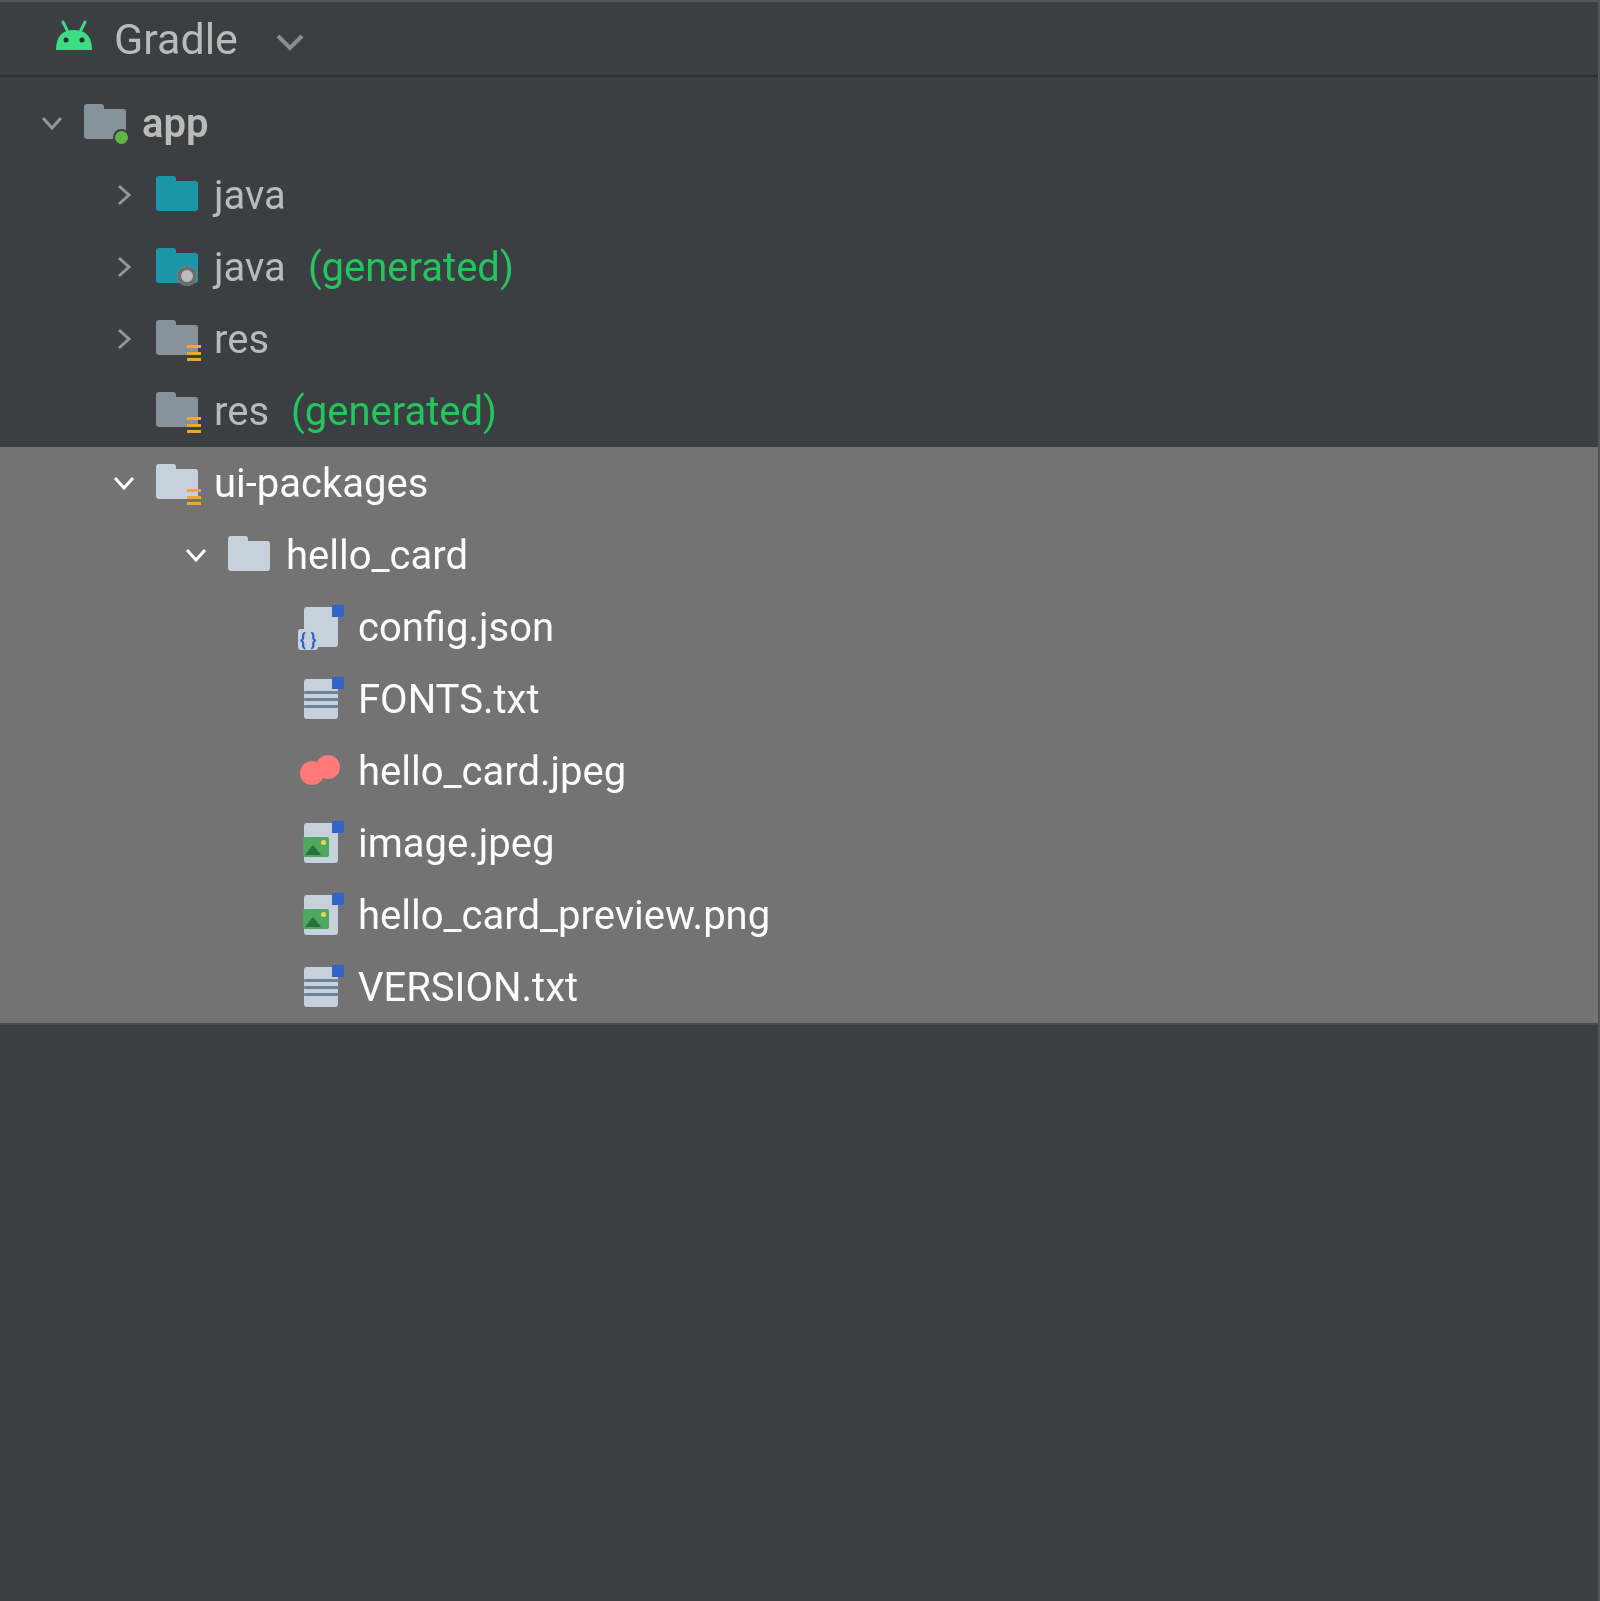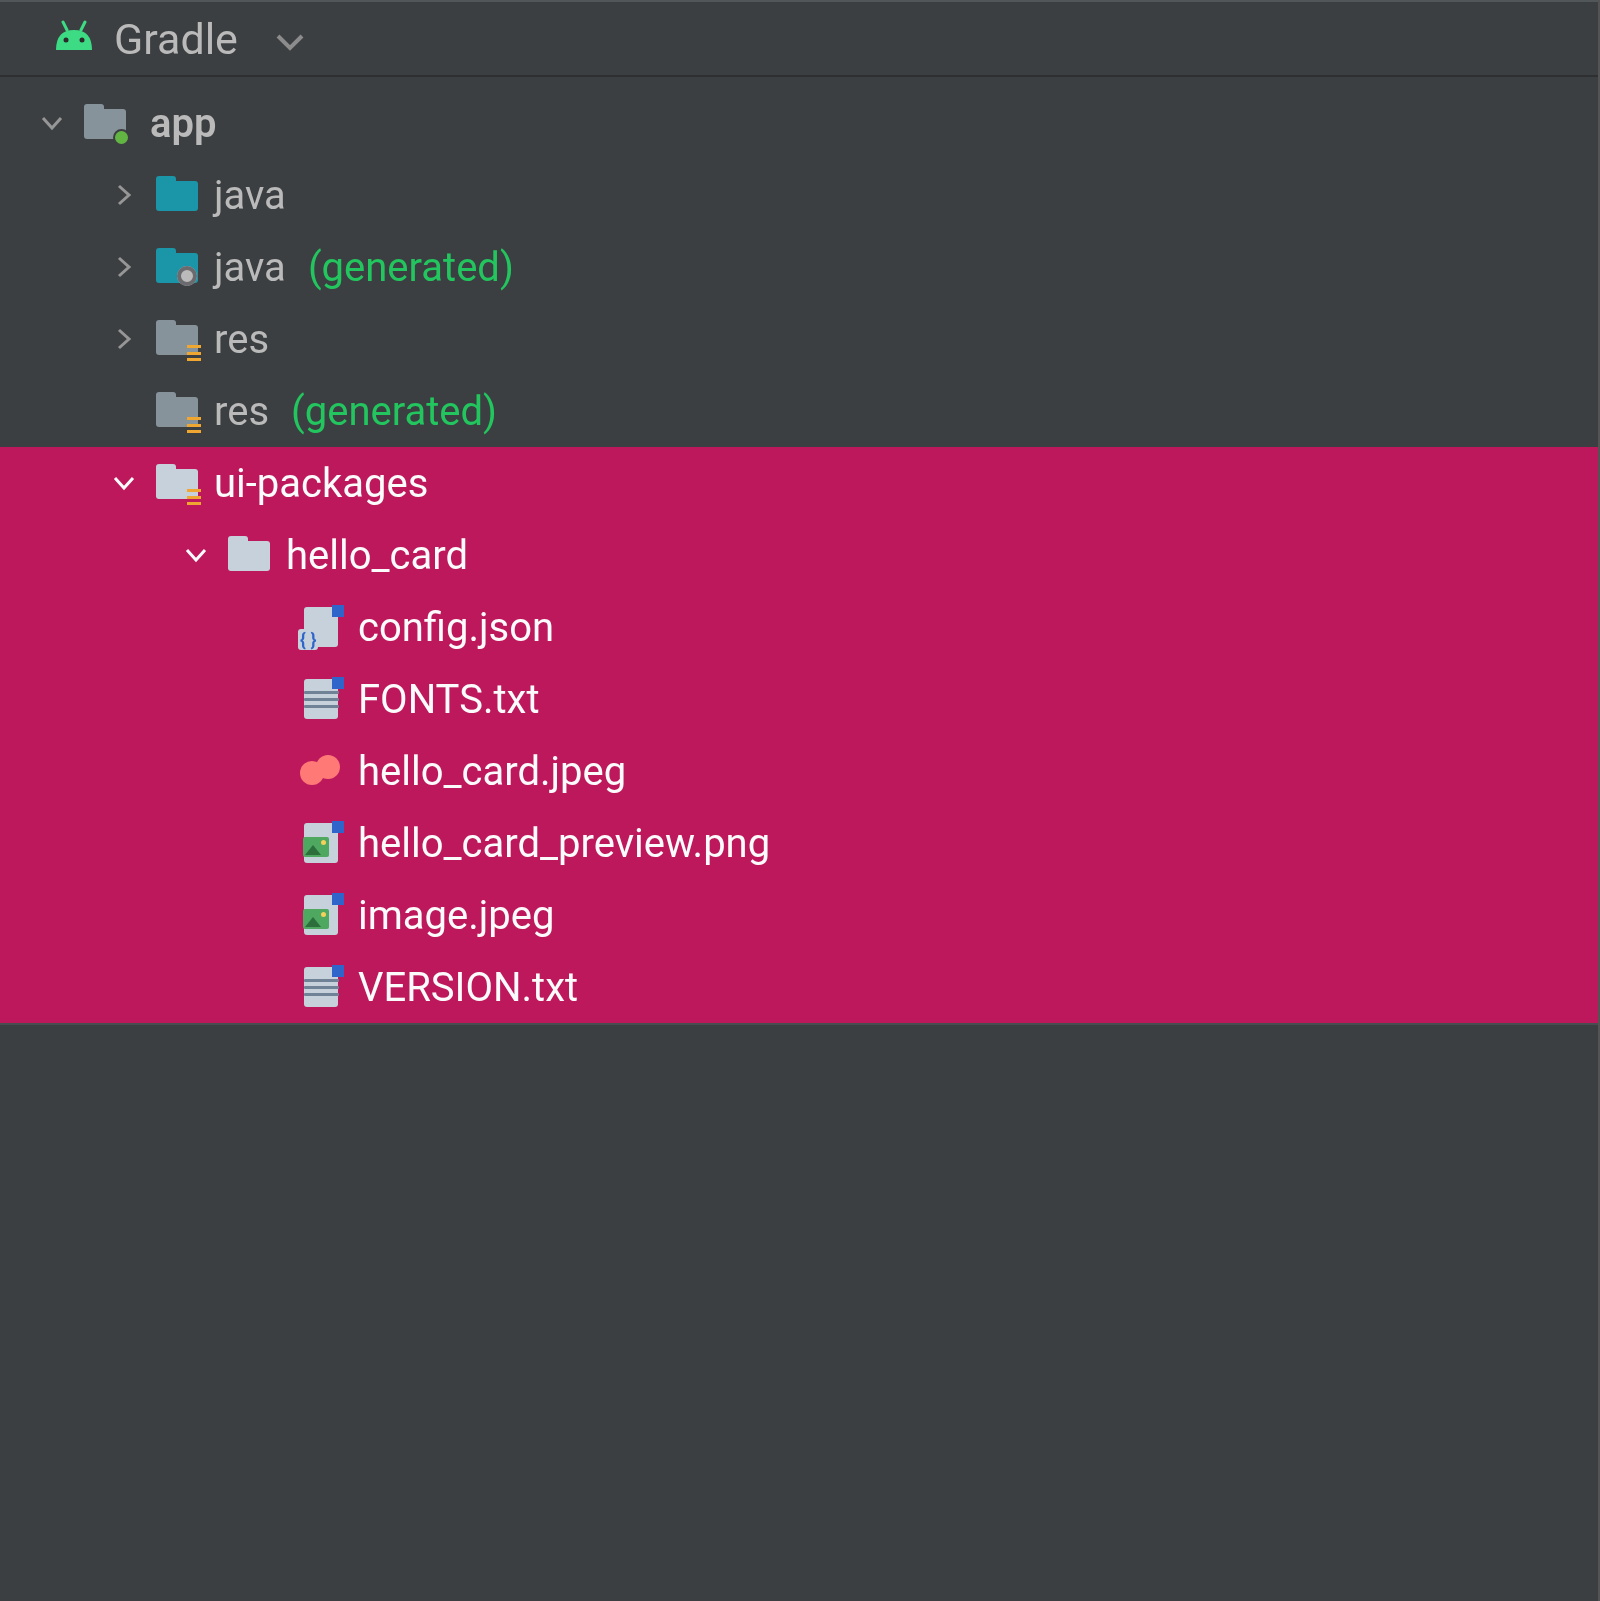--- a/index.html
+++ b/index.html
@@ -29,32 +29,32 @@
 
   
   .tree { padding-top: 10px; }
   .row {
     height: 72px;
     display: flex;
     align-items: center;
     white-space: nowrap;
     gap: 14px;
   }
-  .row.selected { background: #be185d; color: #fbfbfb; }
+  .row.selected { background: #737373; color: #fbfbfb; }
   .row.selected .label, .row.selected .suffix { color: #fbfbfb; }
 
   .indent { display:inline-block; }
   .arrow { width: 36px; display:inline-flex; justify-content:center; color:#969696; }
   .row.selected .arrow { color:#fbfbfb; }
   .arrow-none { width: 36px; display:inline-block; }
 
   .chev { font-size: 30px; line-height: 1; }
 
   .label { color: #bababa; }
-  .bold { font-weight: 600; margin-left: 8px; }
+  .bold { font-weight: 600; }
   .suffix { color: #22c55e; margin-left: 8px; }
 
   .icon { width: 44px; height: 44px; display:inline-block; position:relative; flex:0 0 44px; }
 
   
   .folder-base {
     position:absolute; left:0; top:8px; width:42px; height:30px; border-radius:3px;
   }
   .folder-tab {
     position:absolute; left:0; top:3px; width:20px; height:10px; border-radius:3px 3px 0 0;
@@ -312,35 +312,35 @@
     <span class="indent" style="width:236px"></span>
     <span class="arrow-none"></span>
     <span class="icon">
       <span class="file-icon"></span>
         <span class="file-corner"></span>
       <span class="img-inner">
           <span class="img-sun"></span>
           <span class="img-mtn"></span>
         </span>
     </span>
-    <span class="label">hello_card_preview.png</span>
+    <span class="label">image.jpeg</span>
   </div>
 
   <div class="row selected">
     <span class="indent" style="width:236px"></span>
     <span class="arrow-none"></span>
     <span class="icon">
       <span class="file-icon"></span>
         <span class="file-corner"></span>
       <span class="img-inner">
           <span class="img-sun"></span>
           <span class="img-mtn"></span>
         </span>
     </span>
-    <span class="label">image.jpeg</span>
+    <span class="label">hello_card_preview.png</span>
   </div>
 
   <div class="row selected">
     <span class="indent" style="width:236px"></span>
     <span class="arrow-none"></span>
     <span class="icon">
       <span class="file-icon"></span>
         <span class="file-corner"></span>
       <span class="file-lines">
           <i></i>

